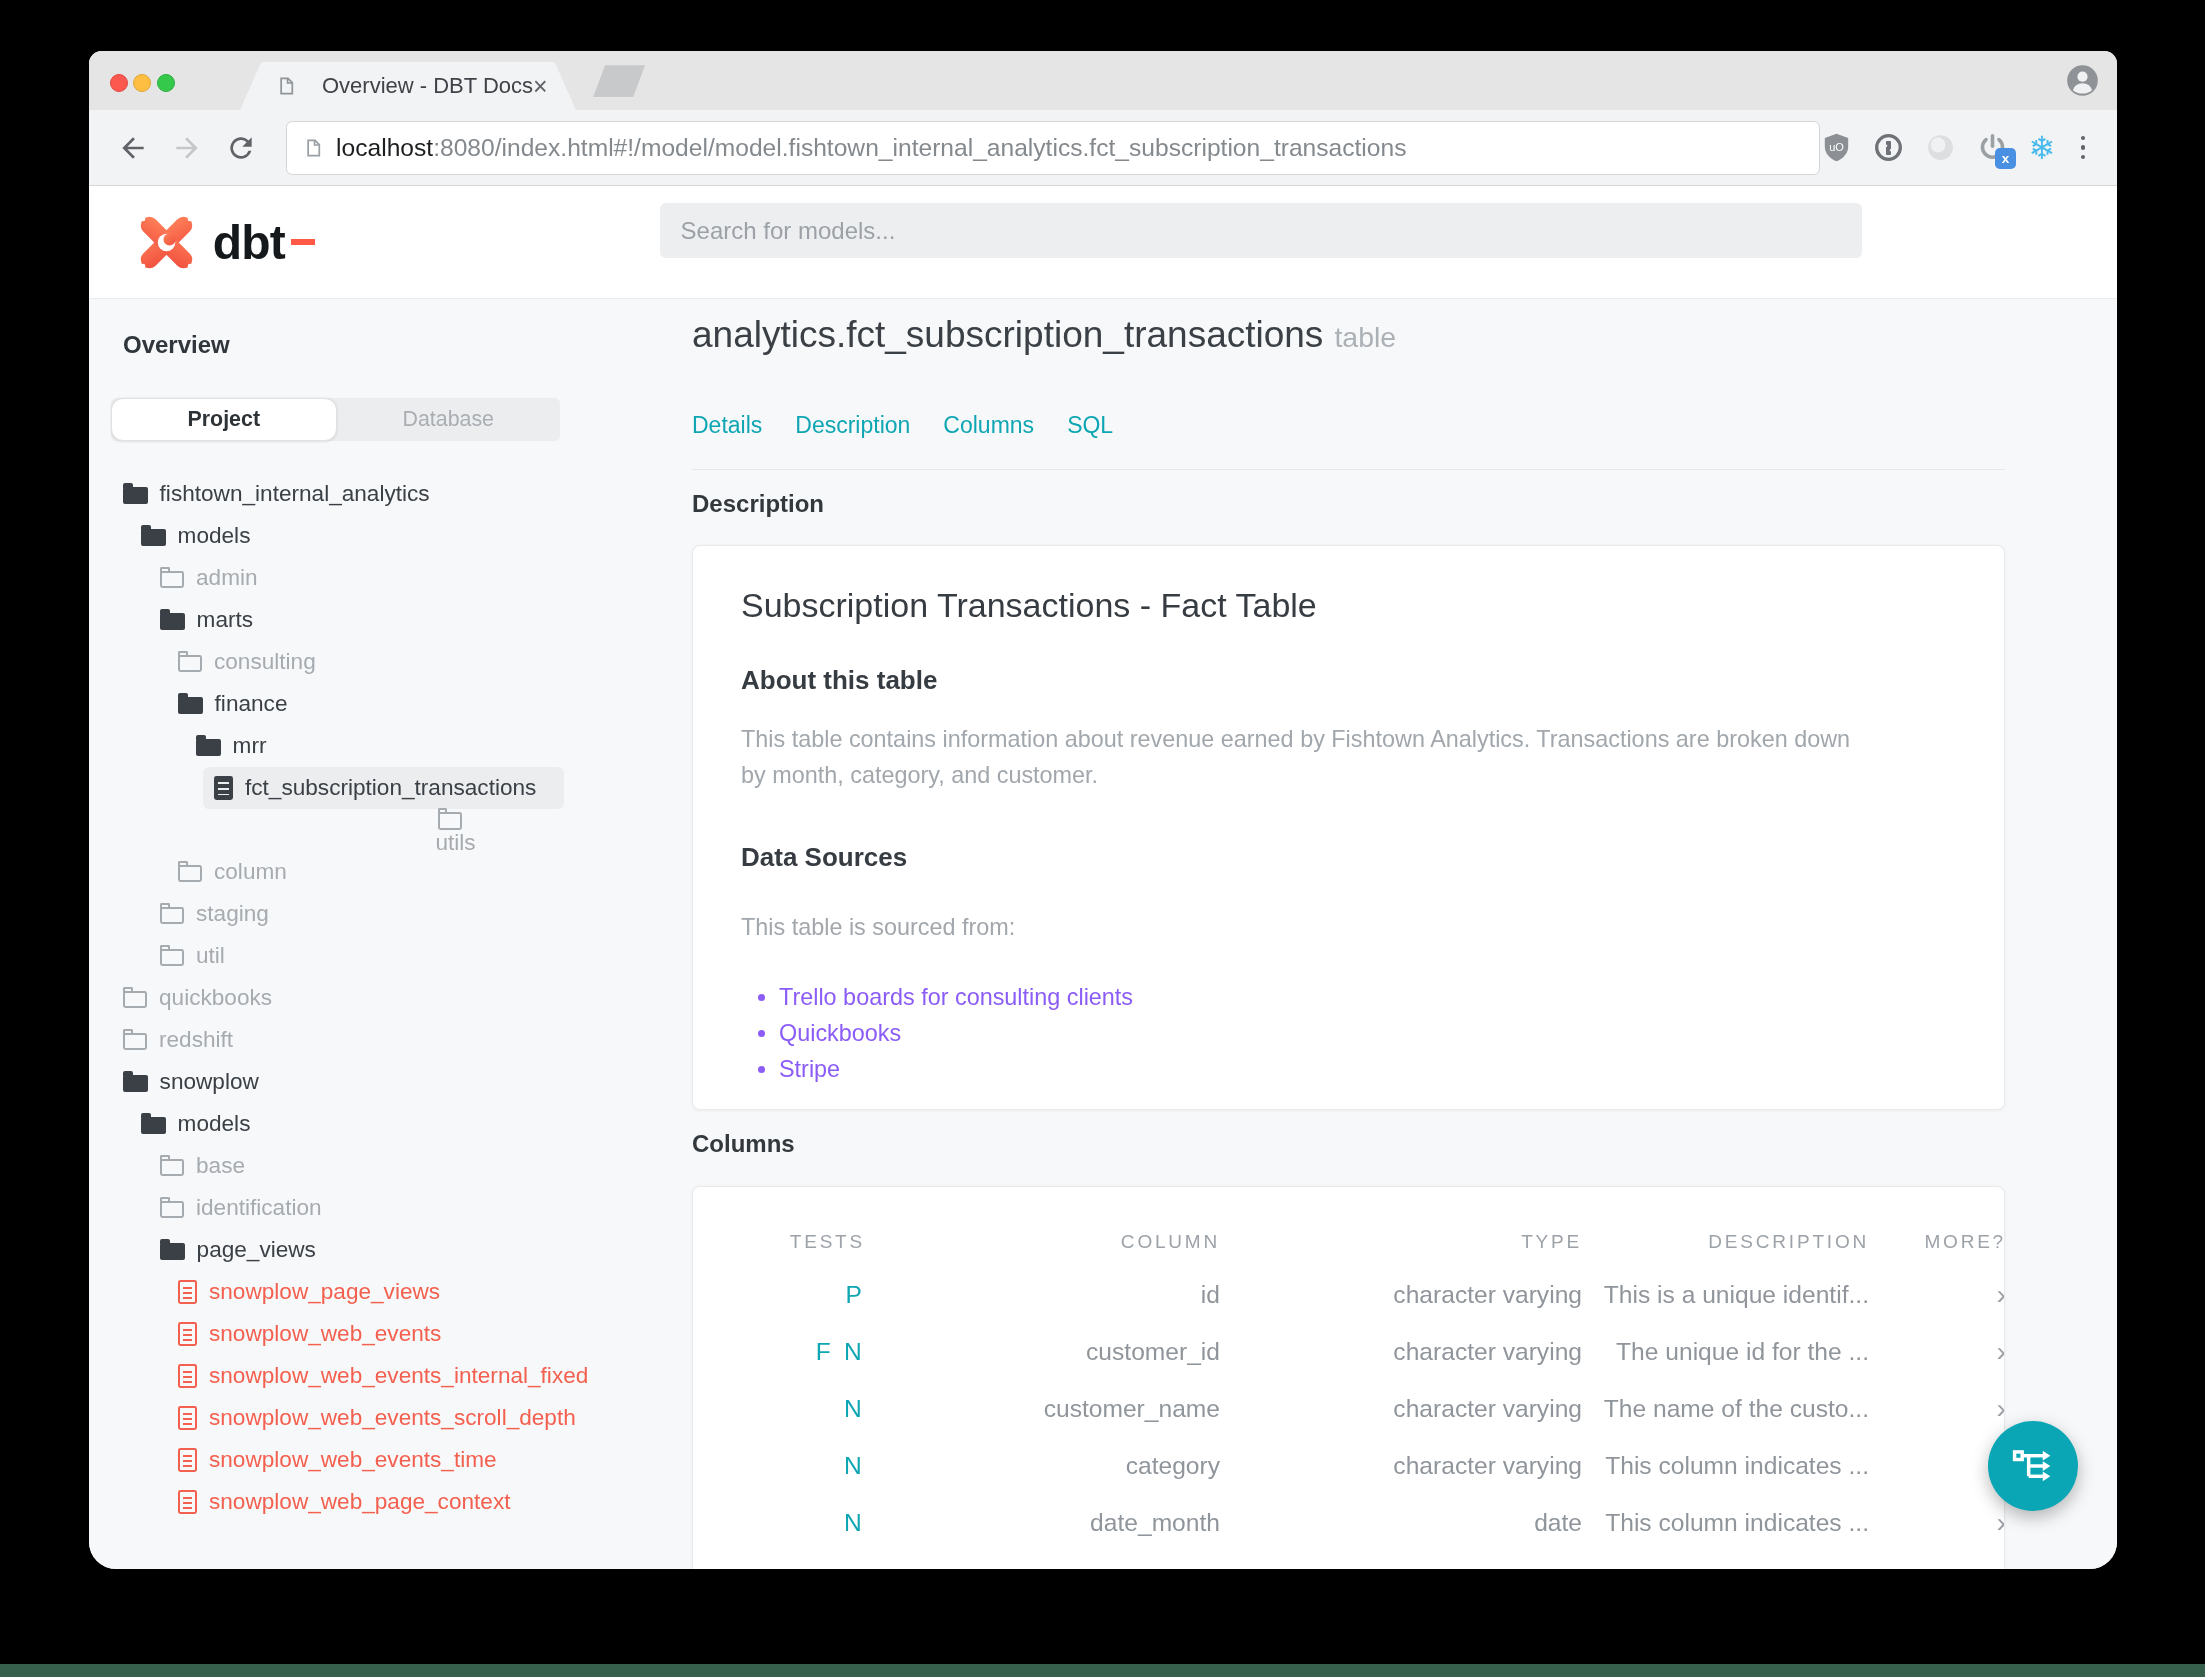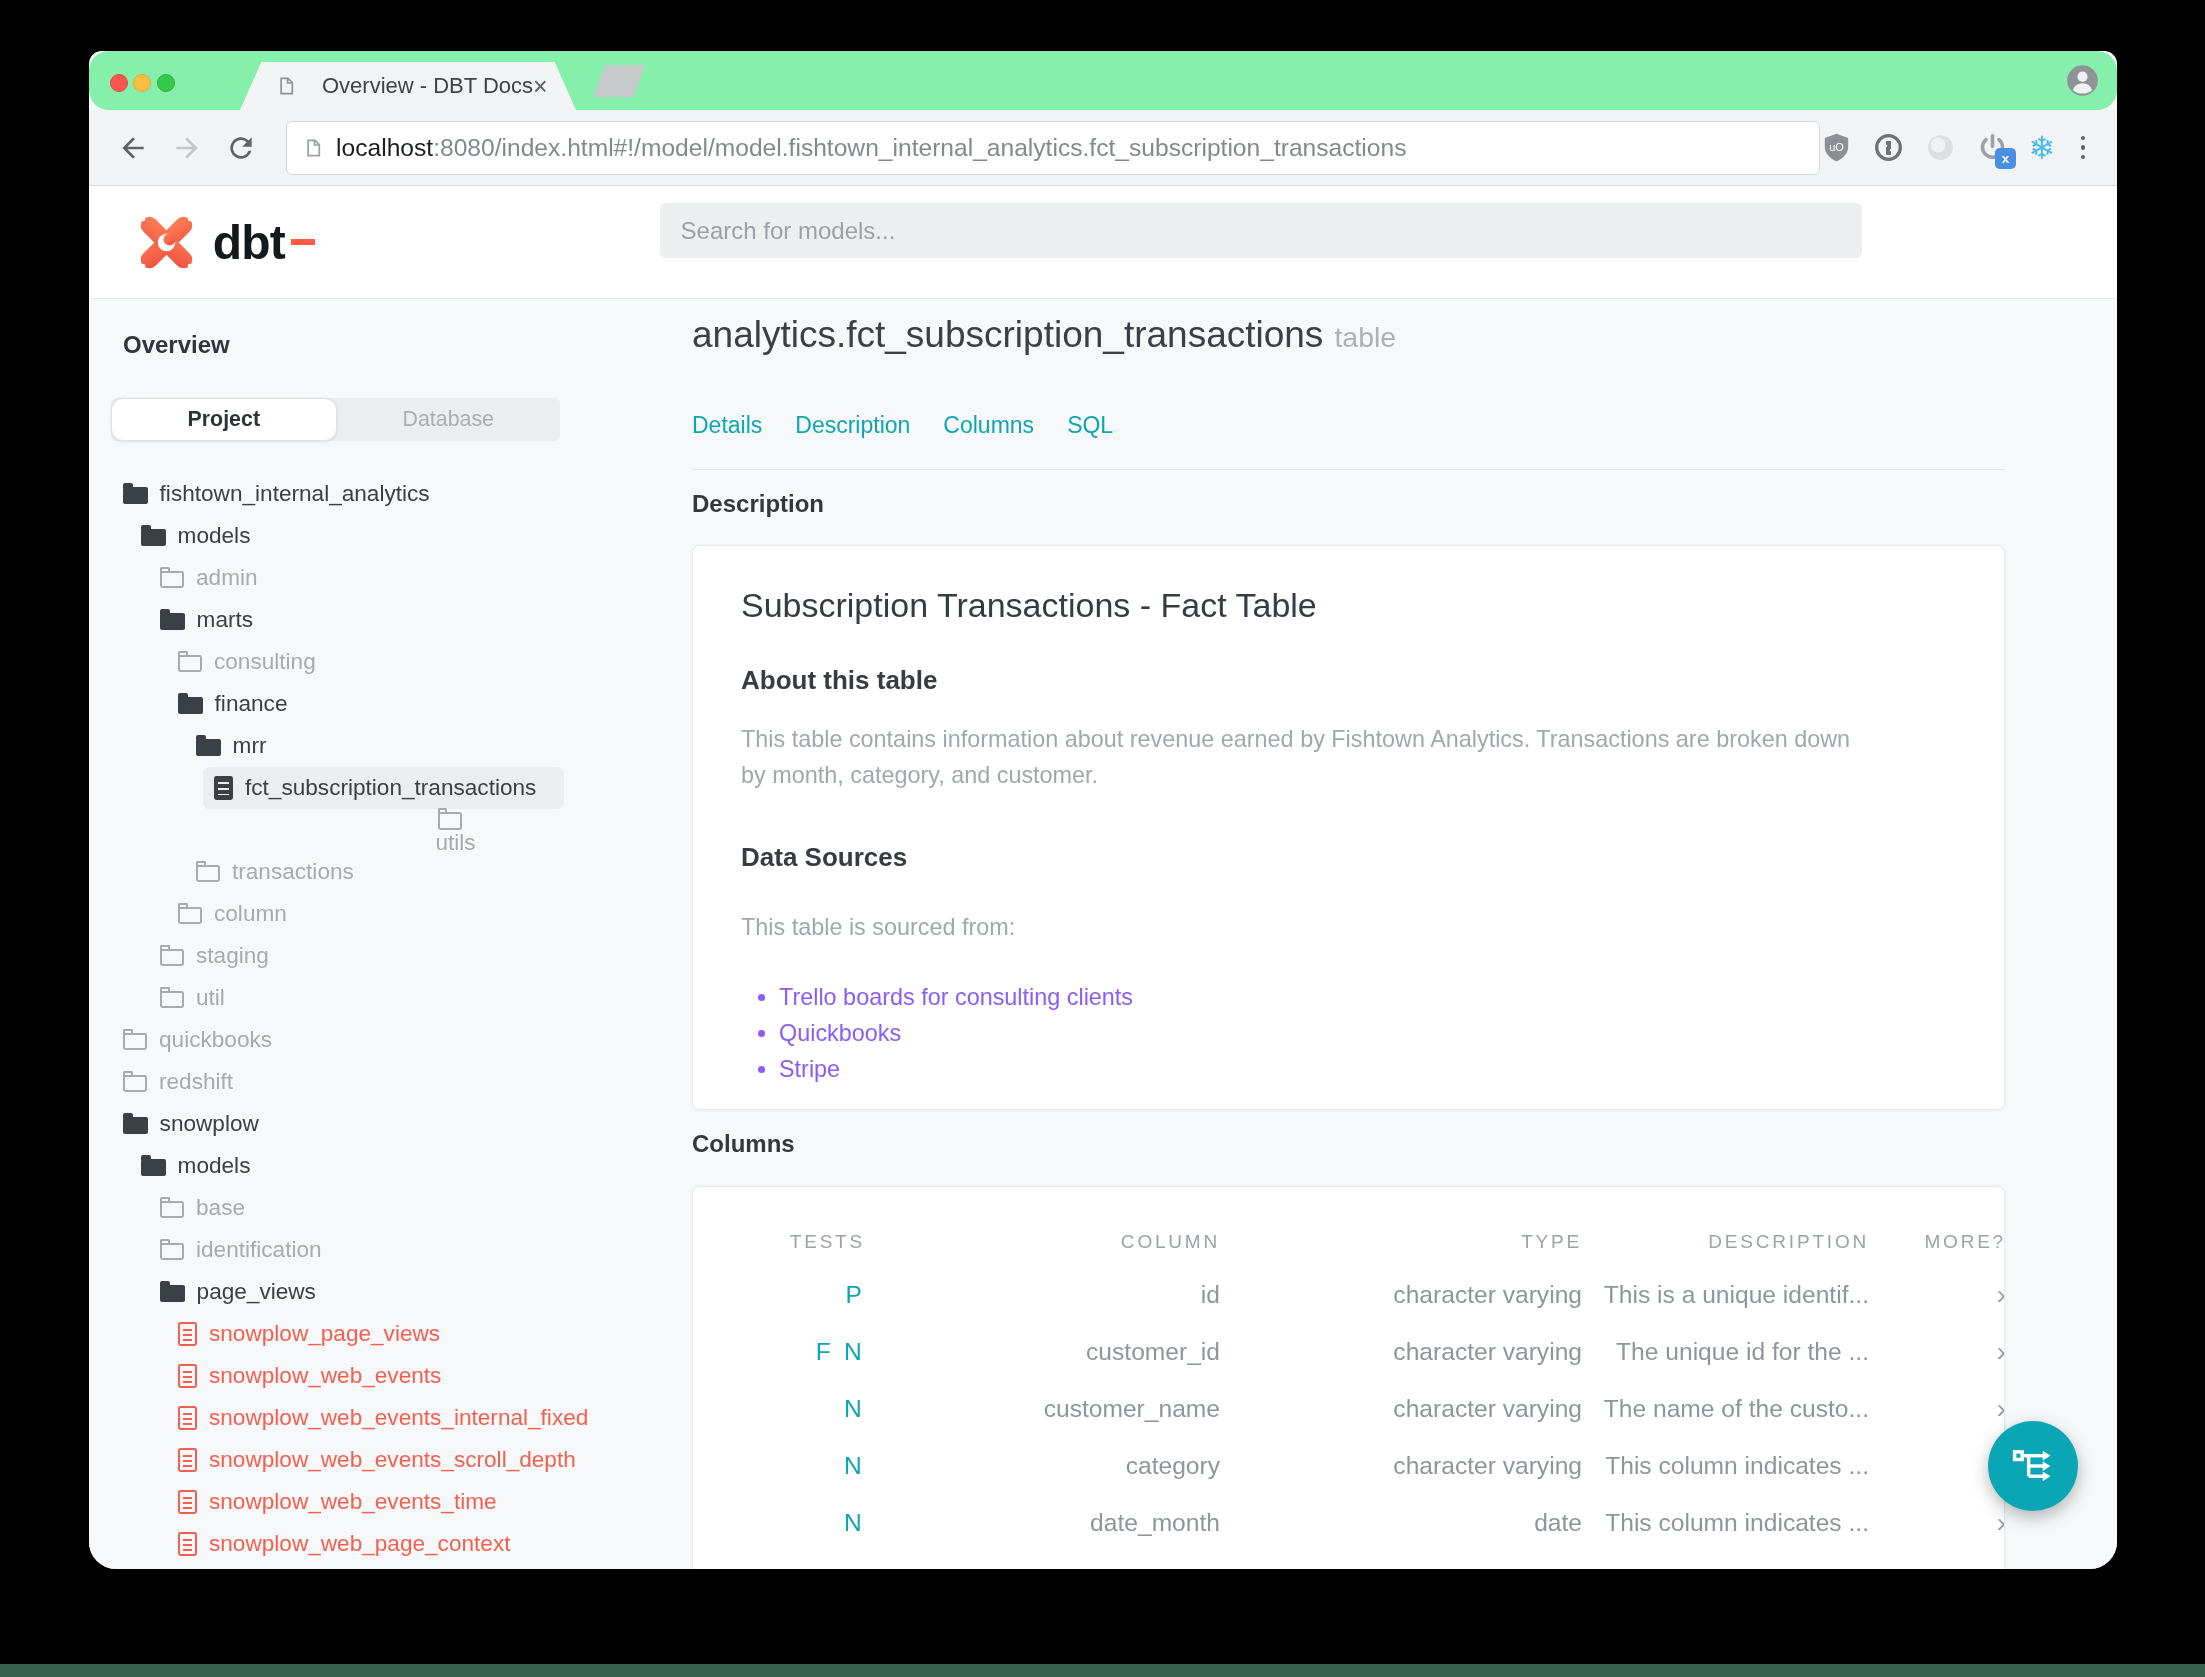--- a/index.html
+++ b/index.html
@@ -6,21 +6,21 @@
   html,body { width:2205px; height:1677px; background:#000; overflow:hidden;
               font-family:"Liberation Sans", sans-serif; }
   .desk-strip { position:absolute; left:0; bottom:0; width:100%; height:12.7px; background:#36604C; }
 
   
   .window { position:absolute; left:89px; top:51px; width:2028px; height:1518px;
             border-radius:12.7px 12.7px 27px 27px; overflow:hidden; background:#F7F8F9;
             display:flex; flex-direction:column; }
 
   
-  .tabstrip { height:59px; background:#86efac; position:relative; flex:none;border-radius:20px; }
+  .tabstrip { height:59px; background:#e5e5e5; position:relative; flex:none; }
   .tl { position:absolute; top:23px; width:18px; height:18px; border-radius:50%; }
   .tl-close { left:20.6px;  background:#FC5850; border:0.8px solid #E24640; }
   .tl-min   { left:44px;  background:#FDBE41; border:0.8px solid #E0A632; }
   .tl-max   { left:68px;  background:#35C94C; border:0.8px solid #2BAE3E; }
   .tab { position:absolute; left:151px; bottom:0; width:336px; height:48px; background:#F2F3F4;
          clip-path:polygon(0 100%, 21.4px 0, calc(100% - 21.4px) 0, 100% 100%);
          display:flex; align-items:center; padding:0 36px; }
   .tab-title { font-size:22px; color:#3F4348; margin-left:12.7px; white-space:nowrap; flex:1; }
   .tab-close { font-size:25px; color:#606468; line-height:1; cursor:default; }
   .tabstub { position:absolute; left:504px; top:14.3px; width:52px; height:32px; background:#C7C9CB;
@@ -269,24 +269,20 @@
             <span class="tlabel">mrr</span>
           </div>
         <div class="trow dark sel">
             <span class="ic ic-fd"></span>
             <span class="tlabel">fct_subscription_transactions</span>
           </div>
         <div class="trow grey i5">
             <span class="ic ic-fc"></span>
             <span class="tlabel">utils</span>
           </div>
-        <div class="trow grey i4">
-            <span class="ic ic-fc"></span>
-            <span class="tlabel">transactions</span>
-          </div>
         <div class="trow grey i3">
             <span class="ic ic-fc"></span>
             <span class="tlabel">column</span>
           </div>
         <div class="trow grey i2">
             <span class="ic ic-fc"></span>
             <span class="tlabel">staging</span>
           </div>
         <div class="trow grey i2">
             <span class="ic ic-fc"></span>

